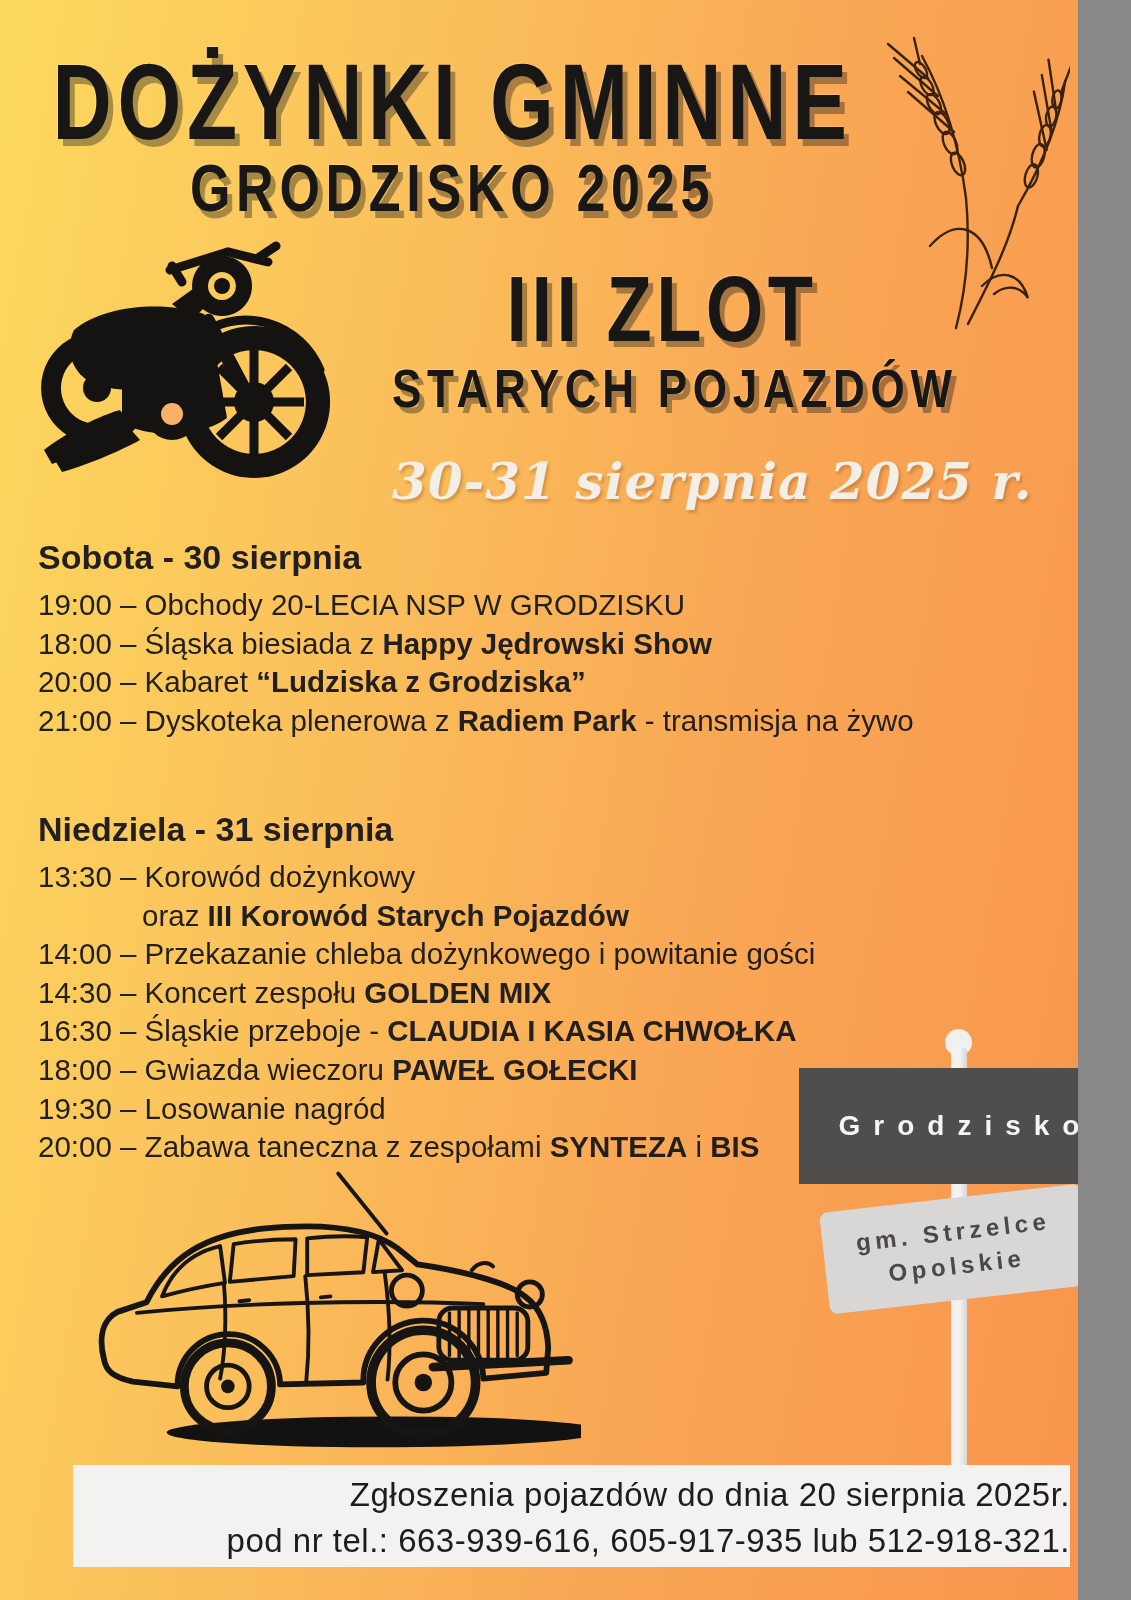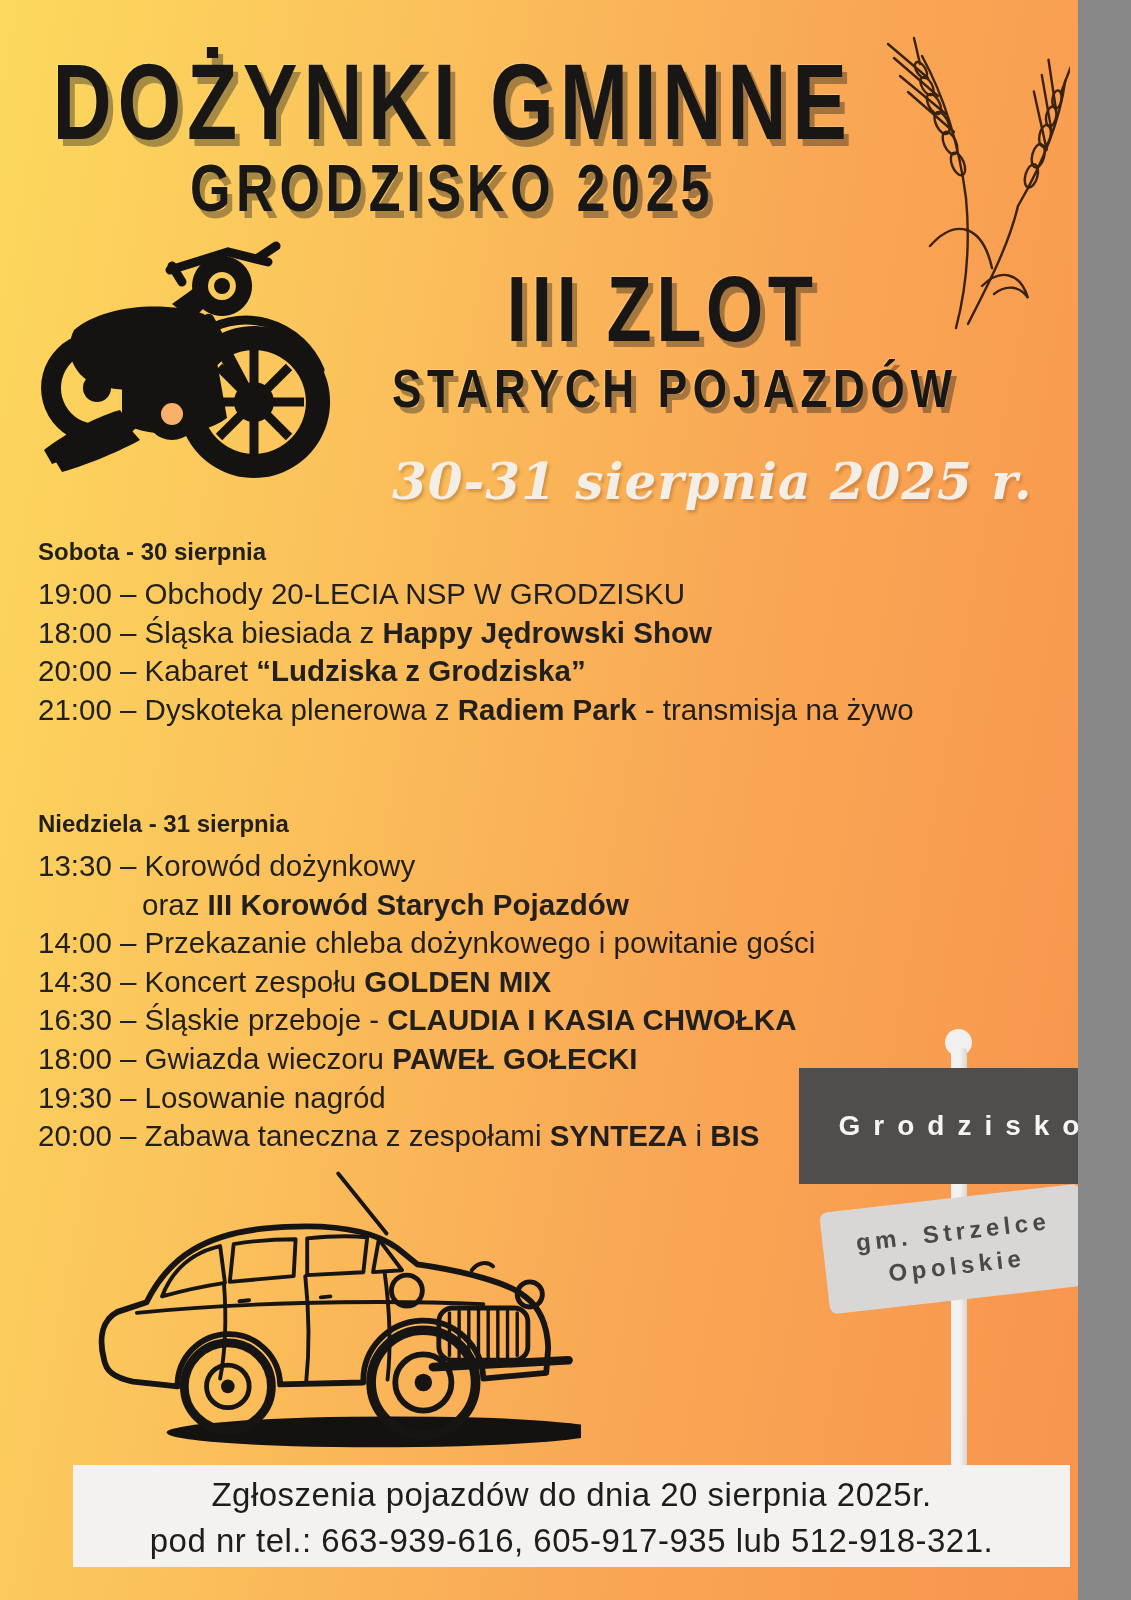--- a/index.html
+++ b/index.html
@@ -31,21 +31,21 @@
   #date-script{
     position:absolute;left:392px;top:452px;width:540px;
     font-family:"DejaVu Serif",serif;font-style:italic;font-weight:700;
     font-size:50px;text-align:center;color:#f3eee6;letter-spacing:1px;
     text-shadow:2px 3px 3px rgba(140,80,25,.35);white-space:nowrap;
   }
   
   .sched-section{position:absolute;left:38px;width:940px;}
   #sec0{top:538px;}
   #sec1{top:810px;}
-  .sched-header{font-weight:700;font-size:24px;margin:0 0 9px 0;}
+  .sched-header{font-weight:700;font-size:34px;margin:0 0 9px 0;}
   .sched-line{font-size:29.5px;line-height:38.6px;white-space:nowrap;}
   .sched-line .b{font-weight:700;}
   .sched-line.indent{padding-left:104px;}
   
   #pole{position:absolute;left:951px;top:1048px;width:16px;height:418px;
         background:linear-gradient(90deg,#f4f2f0 55%,#d8d5d2);border-radius:3px;z-index:1;}
   #pole-cap{position:absolute;left:945px;top:1029px;width:27px;height:27px;
         border-radius:50%;background:#f2f0ee;z-index:1;}
   #sign-dark{position:absolute;left:799px;top:1068px;width:323px;height:116px;
         background:#504e4c;z-index:2;display:flex;align-items:center;justify-content:center;}
@@ -57,21 +57,21 @@
   #sign-light .txt{font-size:24px;font-weight:700;letter-spacing:4.5px;color:#4b4947;
         line-height:34px;white-space:nowrap;}
   
   .illus{position:absolute;}
   #moto{left:22px;top:222px;}
   #wheat{left:870px;top:36px;}
   #car{left:76px;top:1158px;}
   
   #footer{position:absolute;left:73px;top:1465px;width:997px;height:102px;
         background:#f4f2f0;z-index:3;text-align:center;color:#1d1d1b;}
-  #footer .l1,#footer .l2{font-size:33px;line-height:46px;letter-spacing:.5px;}
+  #footer .l1,#footer .l2{font-size:33px;line-height:46px;letter-spacing:.5px;text-align:right;}
   #footer .l1{margin-top:7px;}
 </style>
 </head>
 <body>
 
 <div id="poster">
 
   <div id="title1" class="display">DOŻYNKI GMINNE</div>
   <div id="title2" class="display">GRODZISKO 2025</div>
 

